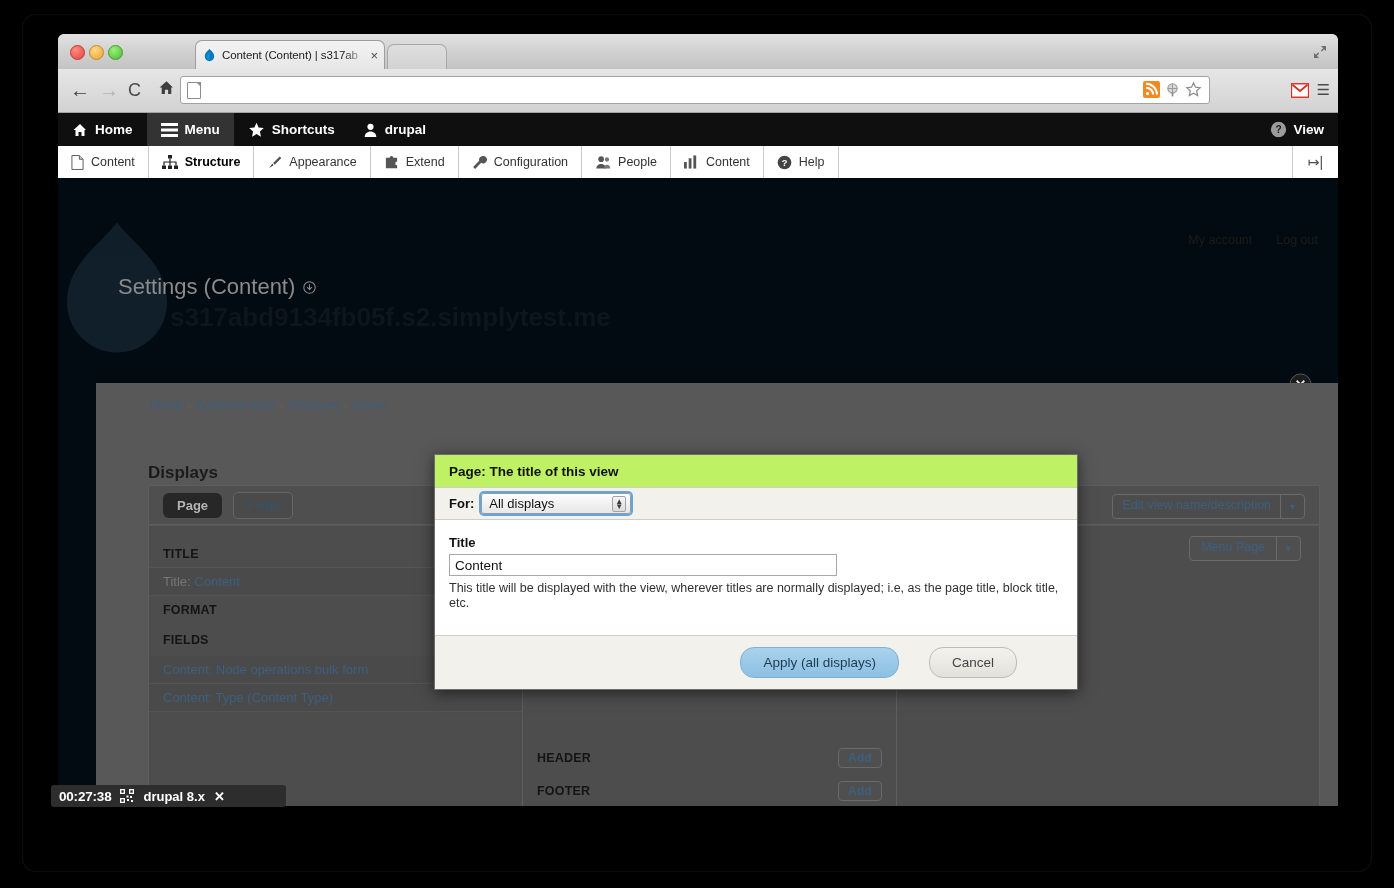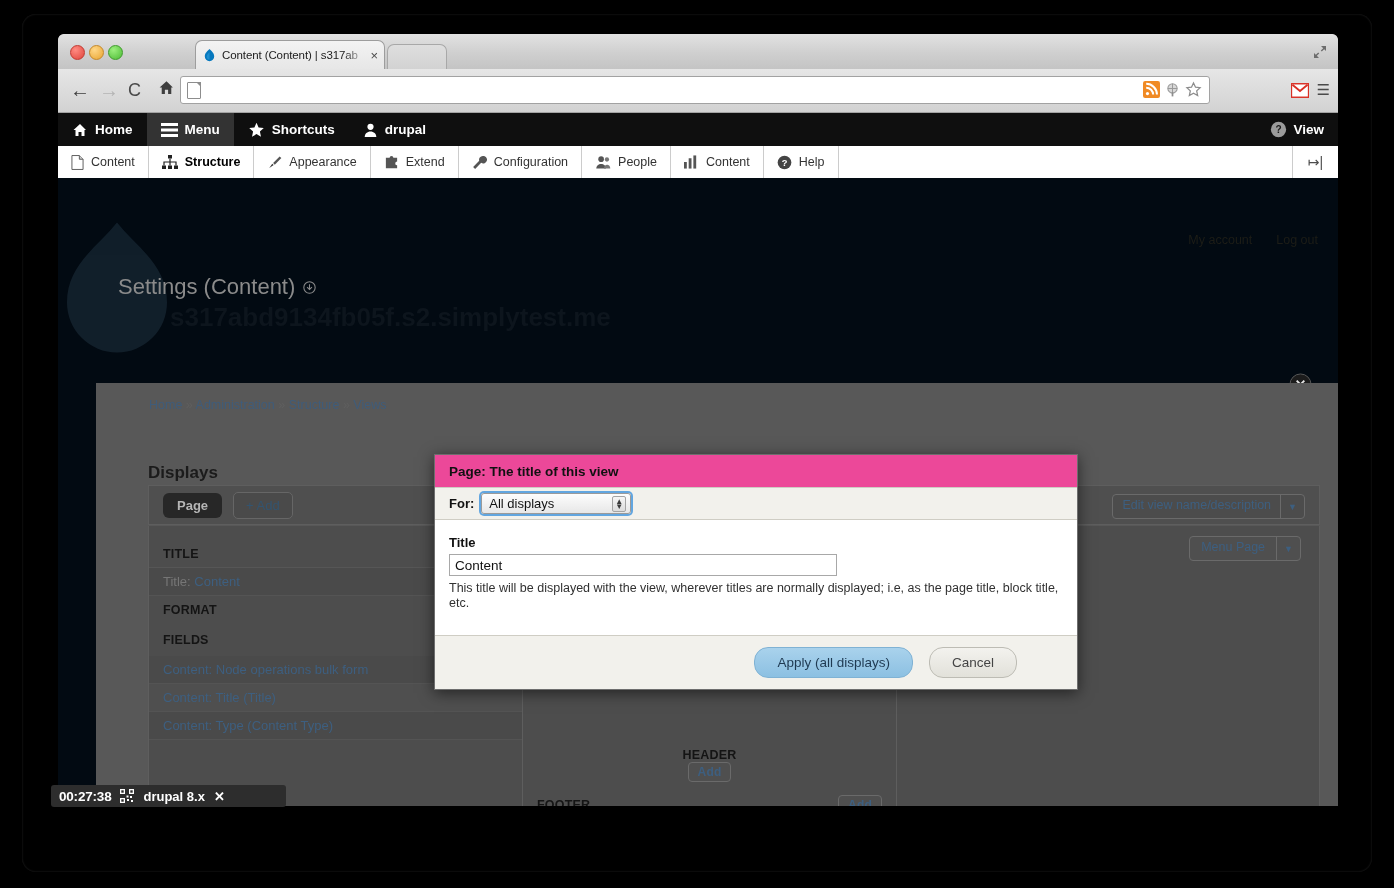--- a/index.html
+++ b/index.html
@@ -266,21 +266,21 @@
   .field-row.alt{background:#4f4f4f;}
 
   
   #modal{
     position:absolute;left:376px;top:341px;width:642px;height:234px;
     background:#fff;border:1px solid #6e6e6e;
     box-shadow:0 3px 14px rgba(0,0,0,.55);
     font-size:13px;color:#1a1a1a;
   }
   #modal-head{
-    height:33px;background:#ec4899;border-bottom:1px solid #cfcdc4;
+    height:33px;background:#bef264;border-bottom:1px solid #cfcdc4;
     display:flex;align-items:center;padding:0 14px;box-sizing:border-box;
     font-weight:bold;font-size:13.5px;color:#111;
   }
   #modal-for{
     height:32px;background:#f2f1ec;border-bottom:1px solid #cfcdc4;
     display:flex;align-items:center;padding:0 14px;gap:7px;box-sizing:border-box;
   }
   #modal-for .for-lbl{font-weight:bold;font-size:13px;color:#111;}
   #for-select{
     width:150px;height:21px;
@@ -302,21 +302,21 @@
     width:388px;height:22px;border:1px solid #a8a8a8;background:#fff;
     padding:0 5px;box-sizing:border-box;font-size:13.5px;color:#111;
     display:flex;align-items:center;
   }
   #title-desc{
     margin-top:5px;font-size:12.5px;color:#313131;line-height:15px;width:628px;
   }
   #modal-foot{
     position:absolute;left:0;bottom:0;width:642px;height:54px;
     background:#f2f1ec;border-top:1px solid #cfcdc4;
-    display:flex;align-items:center;justify-content:flex-end;gap:16px;
+    display:flex;align-items:center;justify-content:flex-end;gap:30px;
     padding-right:60px;box-sizing:border-box;
   }
   .btn-apply{
     background:linear-gradient(180deg,#a9d2ec,#8cc0e2);
     border:1px solid #7fb2d4;border-radius:14px;
     padding:7px 22px;font-size:13.5px;color:#1f3a52;
   }
   .btn-cancel{
     background:linear-gradient(180deg,#f3f2ee,#e2e1da);
     border:1px solid #bdbcb4;border-radius:14px;
@@ -587,27 +587,26 @@
             </div>
 
             <div class="sec-head">
               <span>FIELDS</span>
               <span class="mini-add-split">
                 <span class="lbl">Add</span>
                 <span class="caret">▼</span>
               </span>
             </div>
             <div class="field-row">Content: Node operations bulk form</div>
-            <div class="field-row alt">Content: Title (Title)</div>
             <div class="field-row">Content: Type (Content Type)</div>
 
           </div>
 
           <div class="col" id="col-mid">
-            <div class="sec-head" style="margin-top:215px;flex-direction:column;">
+            <div class="sec-head" style="margin-top:215px;">
               <span>HEADER</span>
               <span class="mini-add">Add</span>
             </div>
             <div class="sec-head">
               <span>FOOTER</span>
               <span class="mini-add">Add</span>
             </div>
 
           </div>
 

